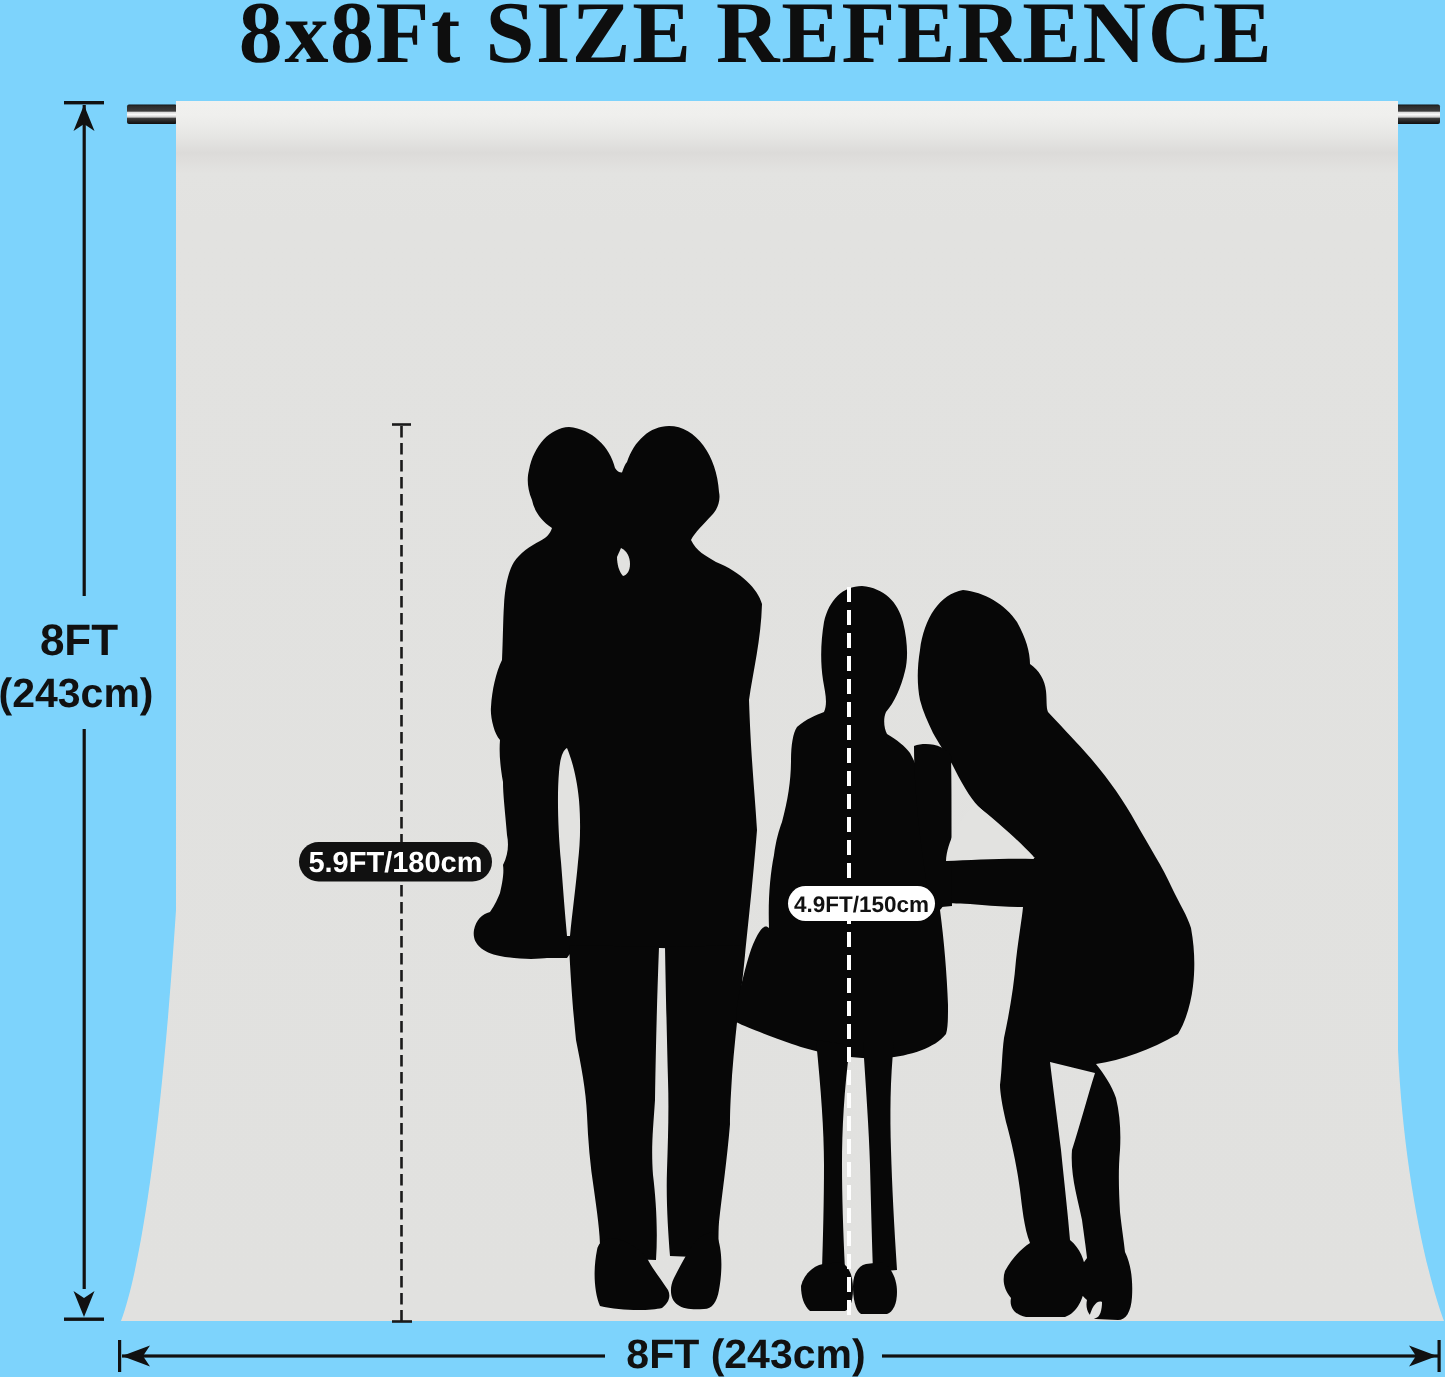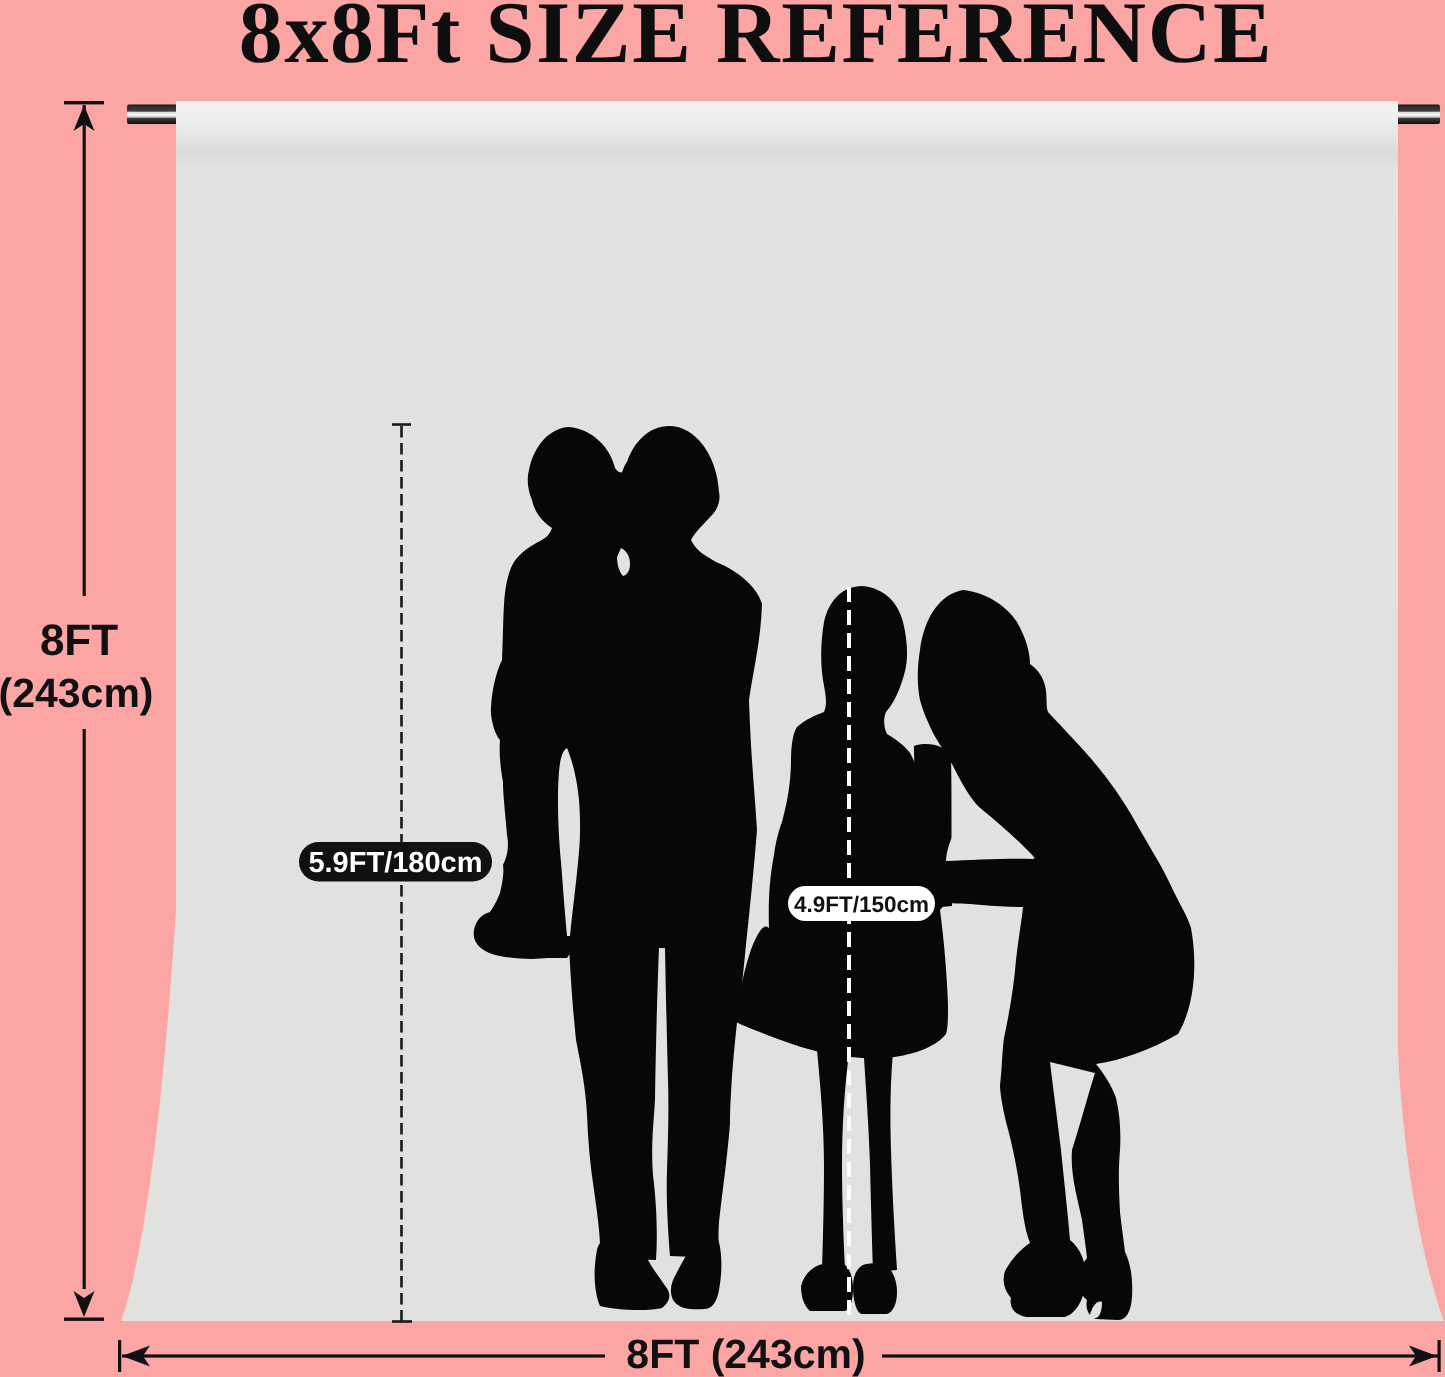--- a/index.html
+++ b/index.html
@@ -1,16 +1,16 @@
 <!DOCTYPE html>
 <html><head>
 <meta charset="utf-8">
 <style>
   html,body{margin:0;padding:0;background:#ffffff;}
-  #page{position:relative;width:1445px;height:1377px;background:#fca5a5;overflow:hidden;transform:translateZ(0);}
+  #page{position:relative;width:1445px;height:1377px;background:#7dd3fc;overflow:hidden;transform:translateZ(0);}
   svg{display:block;opacity:.999;}
 </style>
 </head>
 <body>
 <div id="page">
 <svg width="1445" height="1377" viewBox="0 0 1445 1377">
 <defs>
   <linearGradient id="fabric" x1="0" y1="100" x2="0" y2="1321" gradientUnits="userSpaceOnUse">
     <stop offset="0" stop-color="#f1f1ef"></stop>
     <stop offset="0.013" stop-color="#efefed"></stop>

